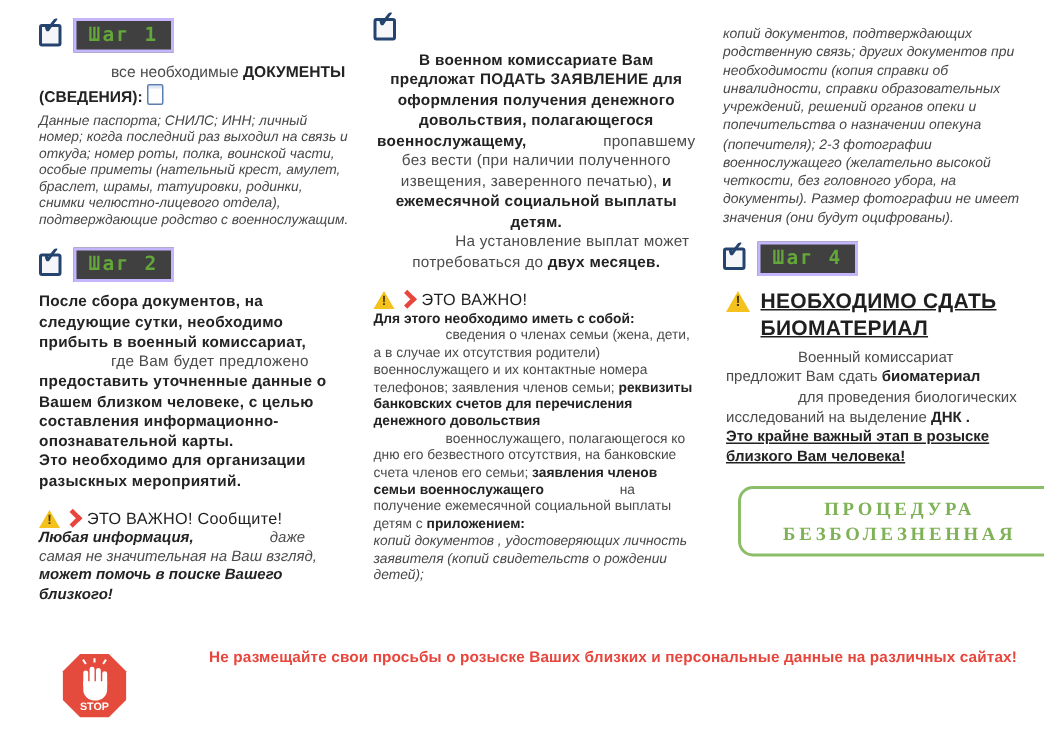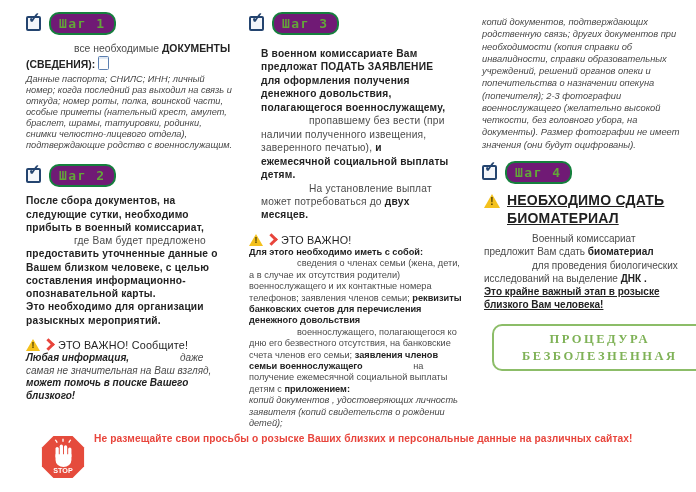--- a/index.html
+++ b/index.html
@@ -21,22 +21,22 @@
   .step-head{display:flex;align-items:center;gap:8px;margin:2px 0 7px 0;}
   .cb{
     position:relative;display:inline-block;width:11px;height:11px;
     border:2.5px solid #24446f;border-radius:2px;background:#f4f6fa;flex:0 0 auto;
   }
   .cb-mark{
     position:absolute;left:0px;top:-8px;color:#24446f;
     font-size:15px;font-weight:bold;line-height:1;
   }
   .badge{
-    display:inline-block;border:2px solid #15803d;border-radius:10px;
-    padding:1px 8px;color:#63a639;background:#701a75;
+    display:inline-block;border:2px solid #c4b5fd;border-radius:0;
+    padding:1px 8px;color:#63a639;background:#404040;
     font-family:"DejaVu Sans Mono",monospace;font-weight:bold;
     font-size:13px;letter-spacing:1.5px;line-height:17px;
   }
 
   .b{font-weight:bold;color:#232323;}
   .r{color:#4b4b4b;padding-left:48px;}
   .i{font-style:italic;color:#474747;}
   .blk{display:block;}
   .u{text-decoration:underline;}
 
@@ -61,21 +61,21 @@
   }
   .chev{
     width:6px;height:6px;flex:0 0 auto;
     border-top:3px solid #e8453c;border-right:3px solid #e8453c;
     transform:rotate(45deg);margin-left:-1px;
   }
   .warn-title{font-weight:normal;color:#1f1f1f;font-size:10.8px;letter-spacing:0.2px;}
   .warn-body{margin:1px 0 0 0;font-size:10px;line-height:1.28;font-style:italic;}
   .warn-body2{margin:1px 0 0 0;font-size:9.2px;line-height:1.24;}
 
-  .p3{margin:12px;font-size:10.2px;line-height:1.32;letter-spacing:0.2px;}
+  .p3{margin:2px;font-size:10.2px;line-height:1.32;letter-spacing:0.2px;text-align:center;}
 
   
   .cont-ital{margin:0;font-size:9.3px;line-height:1.32;font-style:italic;color:#474747;}
   .step4-head{margin-top:10px;}
   .warn4{display:flex;gap:7px;align-items:flex-start;margin:4px 0 5px 2px;}
   .tri-lg{
     position:relative;width:0;height:0;flex:0 0 auto;margin-top:3px;
     border-left:8px solid transparent;border-right:8px solid transparent;
     border-bottom:14px solid #f4c11d;
   }
@@ -90,21 +90,21 @@
     border:2px solid #8cbd68;border-radius:10px;padding:5px 28px;
     text-align:center;color:#7fb257;
     font-family:"Liberation Serif",serif;font-weight:bold;
     font-size:12.5px;letter-spacing:2.5px;line-height:1.3;
   }
 
   
   .footer{display:flex;align-items:flex-start;gap:8px;padding:2px 2px 0 14px;height:56px;}
   .stop-wrap{flex:0 0 auto;margin-top:2px;}
   .foot-text{
-    flex:1;text-align:left;color:#e8453c;font-weight:bold;
+    flex:1;text-align:right;color:#e8453c;font-weight:bold;
     font-size:10.2px;line-height:1.38;letter-spacing:0.1px;
   }
 
   
   .doc-icon{
     display:inline-block;width:9px;height:12px;margin-left:3px;
     border:1.5px solid #5b7fb0;border-radius:1.5px;background:#fdfdfd;
     vertical-align:-2px;
     box-shadow:inset 0 2px 0 0 #dfe8f3;
   }
@@ -157,21 +157,20 @@
           <span class="b">может помочь в поиске Вашего близкого!</span>
         </p>
       </div>
     </section>
 
     <section class="col col2">
       <div class="step-head">
         <span class="cb">
             <span class="cb-mark">✓</span>
           </span>
-        <span class="badge">Шаг 3</span>
       </div>
       <p class="p3">
         <span class="b">В военном комиссариате Вам предложат ПОДАТЬ ЗАЯВЛЕНИЕ для оформления получения денежного довольствия, полагающегося военнослужащему,</span>
         <span class="r">пропавшему без вести (при наличии полученного извещения, заверенного печатью),</span>
         <span class="b">и ежемесячной социальной выплаты детям.</span>
         <span class="blk"><span class="r">На установление выплат может потребоваться до</span>
         <span class="b">двух месяцев.</span></span>
       </p>
 
       <div class="warn-block">

